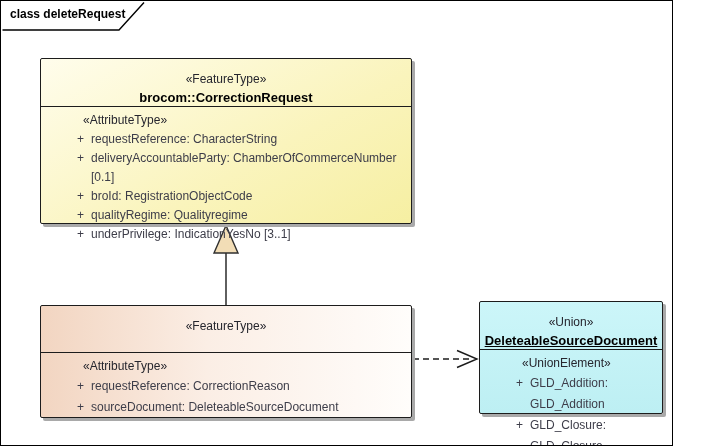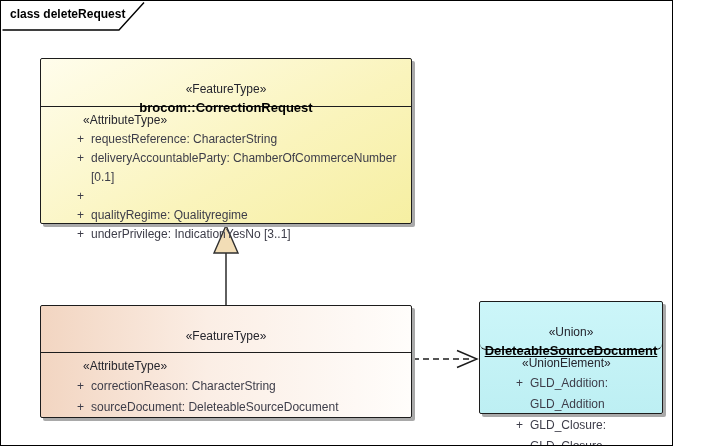--- a/index.html
+++ b/index.html
@@ -35,25 +35,25 @@
     background:linear-gradient(to right,#f2d5c1 0%,#fbeee5 45%,#fffdfb 100%);
   }
   .box-union{
     left:478px;top:300px;width:184px;height:113px;
     background:linear-gradient(to bottom,#ccf6f9 0%,#bdeff3 100%);
   }
   .hdr{
     box-sizing:border-box;
     border-bottom:1.5px solid #1c1c1c;
     text-align:center;
-    padding-top:21px;
+    padding-top:11px;
   }
   .hdr-correction{height:48px;}
   .hdr-delete{height:47px;}
-  .hdr-union{height:48px;border-radius:6px;}
+  .hdr-union{height:48px;}
   .stereo{font-size:12px;color:#26262e;line-height:18px;}
   .cname{font-size:13px;font-weight:bold;color:#000;line-height:20px;}
   .cname.underline{text-decoration:underline;}
   .attrs{padding-top:3px;padding-left:29px;}
   .section-label{padding-left:13px;line-height:20px;color:#26262e;}
   .attr-row{display:flex;line-height:19px;}
   .attr-row-roomy{line-height:21px;}
   .plus{width:21px;padding-left:7px;box-sizing:border-box;flex:none;}
 </style>
 </head>
@@ -88,41 +88,42 @@
       <div class="attr-row">
         <span class="plus">+</span>
         <span>requestReference: CharacterString</span>
       </div>
       <div class="attr-row">
         <span class="plus">+</span>
         <span>deliveryAccountableParty: ChamberOfCommerceNumber [0.1]</span>
       </div>
       <div class="attr-row">
         <span class="plus">+</span>
+        <span>broId: RegistrationObjectCode</span>
       </div>
       <div class="attr-row">
         <span class="plus">+</span>
         <span>qualityRegime: Qualityregime</span>
       </div>
       <div class="attr-row">
         <span class="plus">+</span>
         <span>underPrivilege: IndicationYesNo [3..1]</span>
       </div>
     </div>
   </div>
 
   <div class="uml-box box-delete">
     <div class="hdr hdr-delete">
       <div class="stereo">«FeatureType»</div>
     </div>
     <div class="attrs">
       <div class="section-label">«AttributeType»</div>
       <div class="attr-row attr-row-roomy">
         <span class="plus">+</span>
-        <span>correctionReason: CharacterString</span>
+        <span>requestReference: CorrectionReason</span>
       </div>
       <div class="attr-row attr-row-roomy">
         <span class="plus">+</span>
         <span>sourceDocument: DeleteableSourceDocument</span>
       </div>
     </div>
   </div>
 
   <div class="uml-box box-union">
     <div class="hdr hdr-union">

